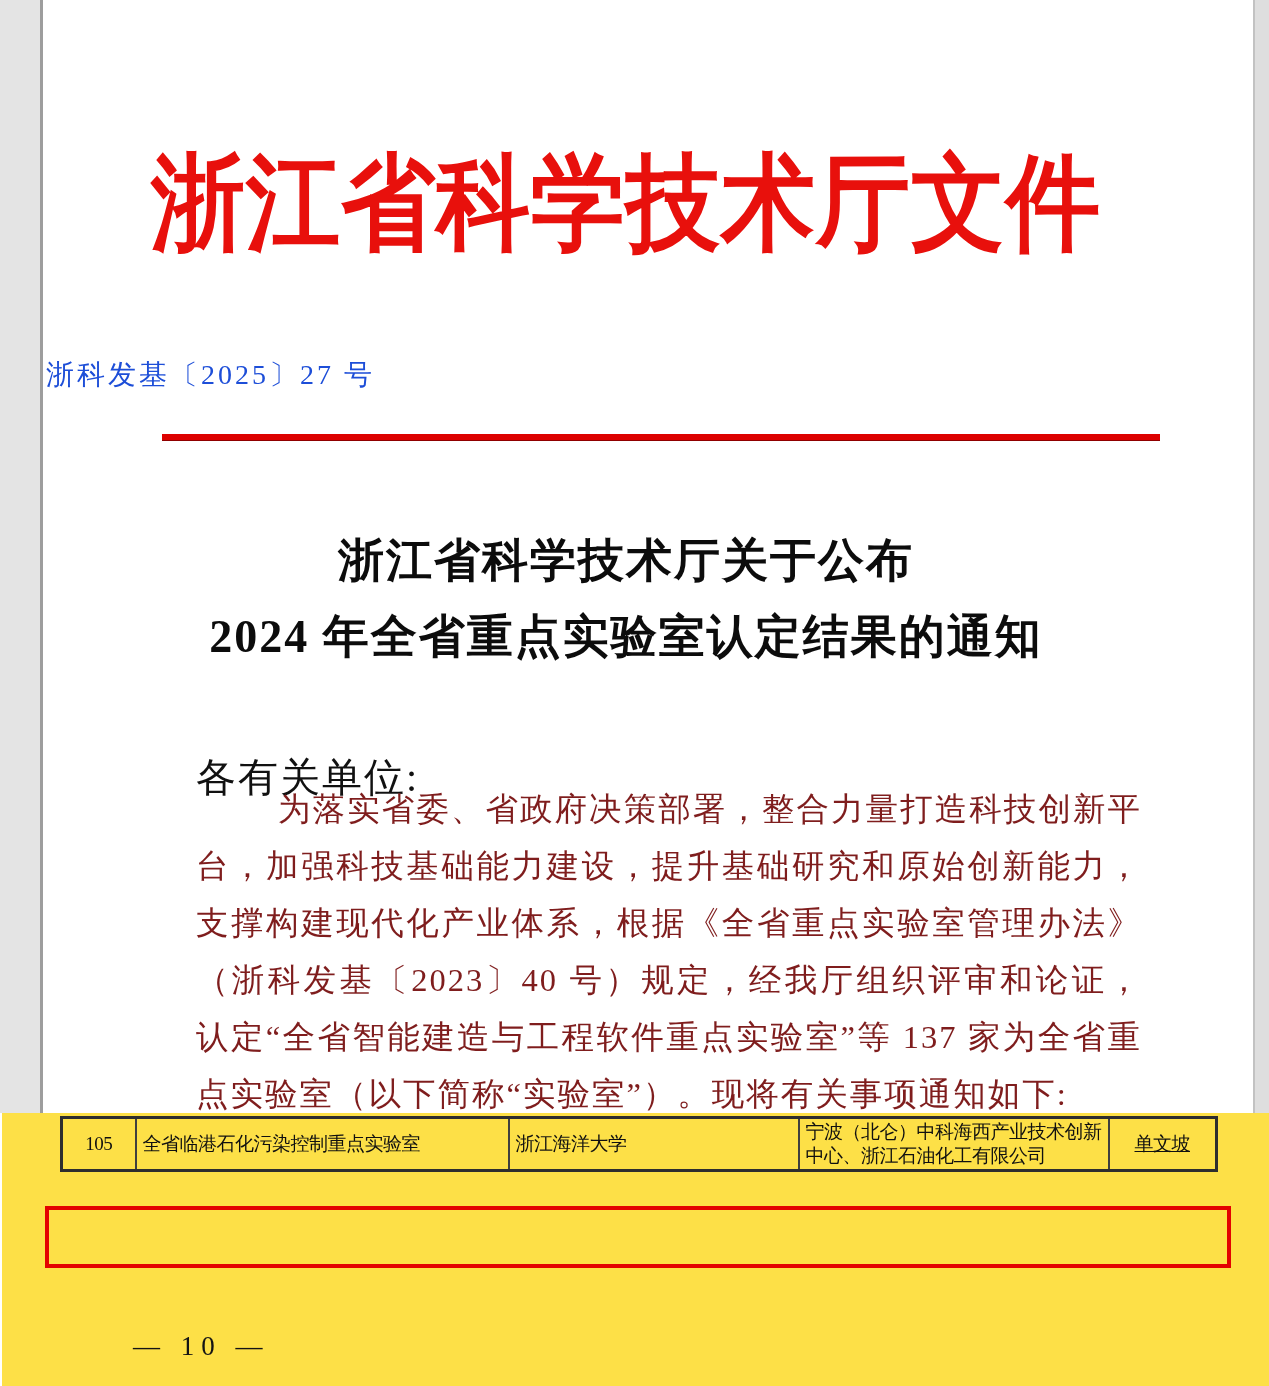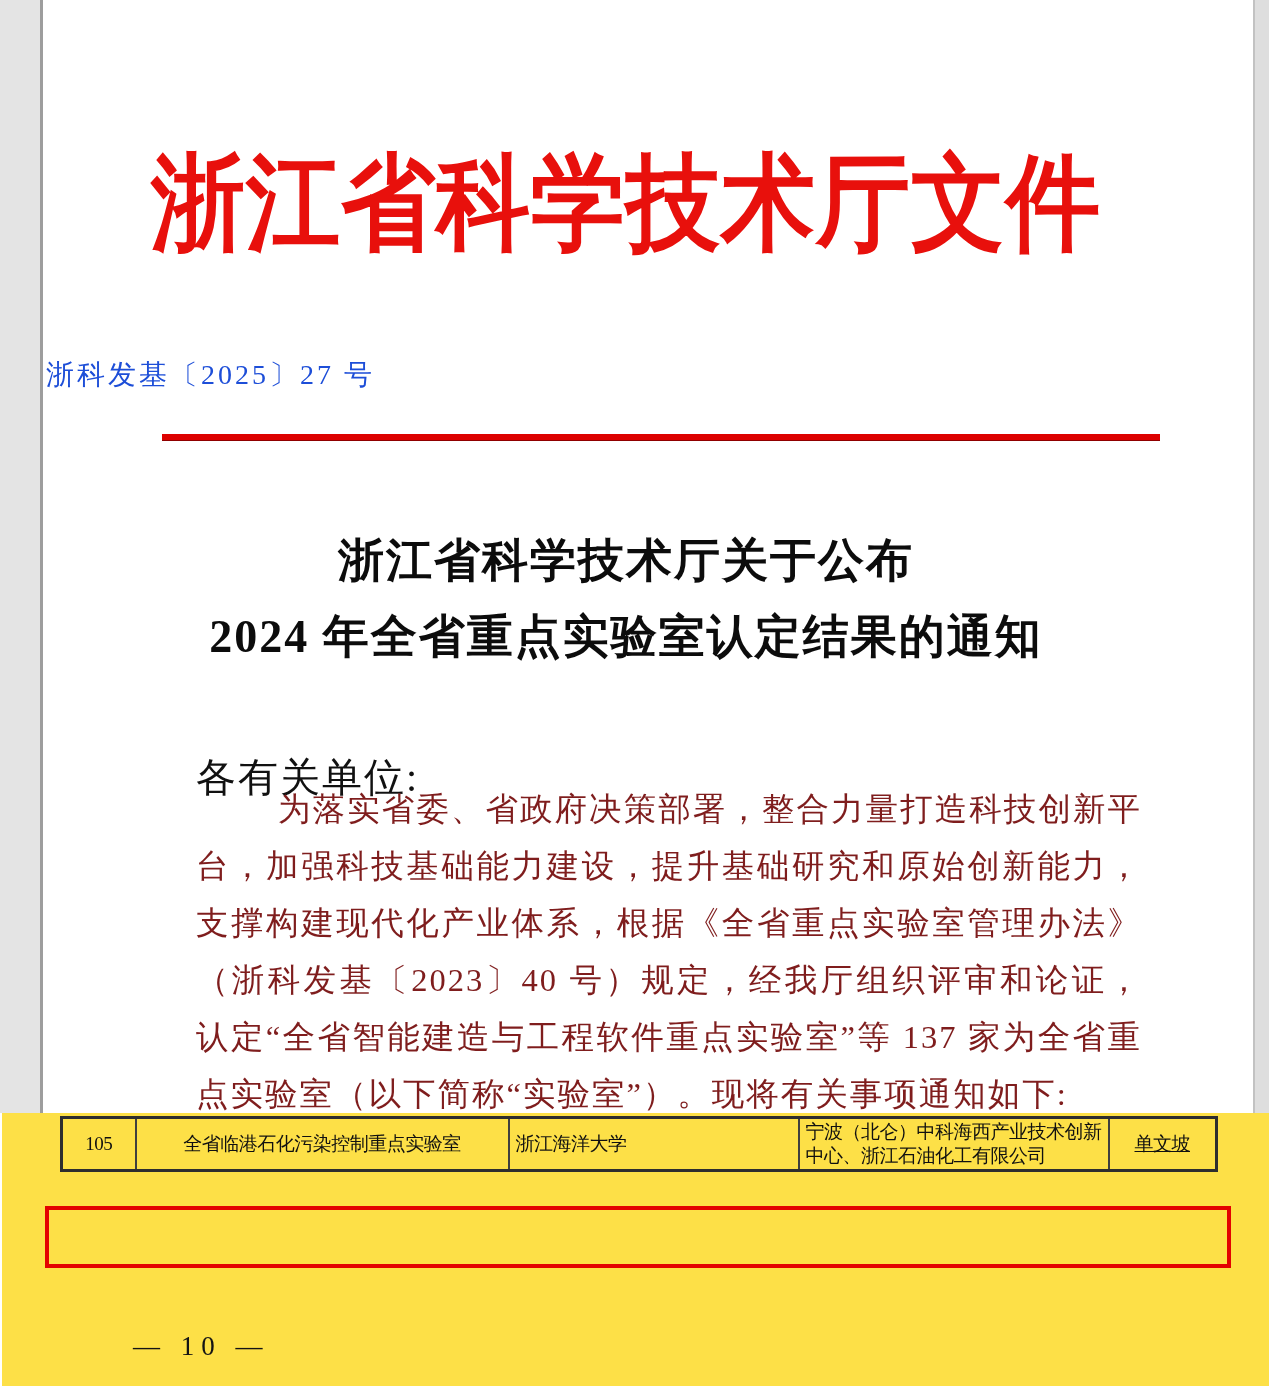--- a/index.html
+++ b/index.html
@@ -71,21 +71,21 @@
   }
   table.results td {
     border: 2px solid #3f3f3f;
     font-size: 19px; letter-spacing: -0.5px; line-height: 24px;
     color: #101010; vertical-align: middle;
     padding: 1px 6px;
     overflow: hidden;
   }
   table.results tr { height: 49px; }
   td.c-no { text-align: center; font-size: 20px; letter-spacing: 0; }
-  td.c-lab { padding-left: 12px; text-align: center; }
+  td.c-lab { padding-left: 12px; }
   td.c-inst { padding-left: 10px; }
   td.c-partners { padding-left: 8px; }
   td.c-director { text-align: center; letter-spacing: 1px; text-decoration: underline; }
 
   .highlight-box {
     position: absolute; left: 43px; top: 93px; width: 1186px; height: 62px;
     border: 4px solid #e30200;
     pointer-events: none;
   }
 

